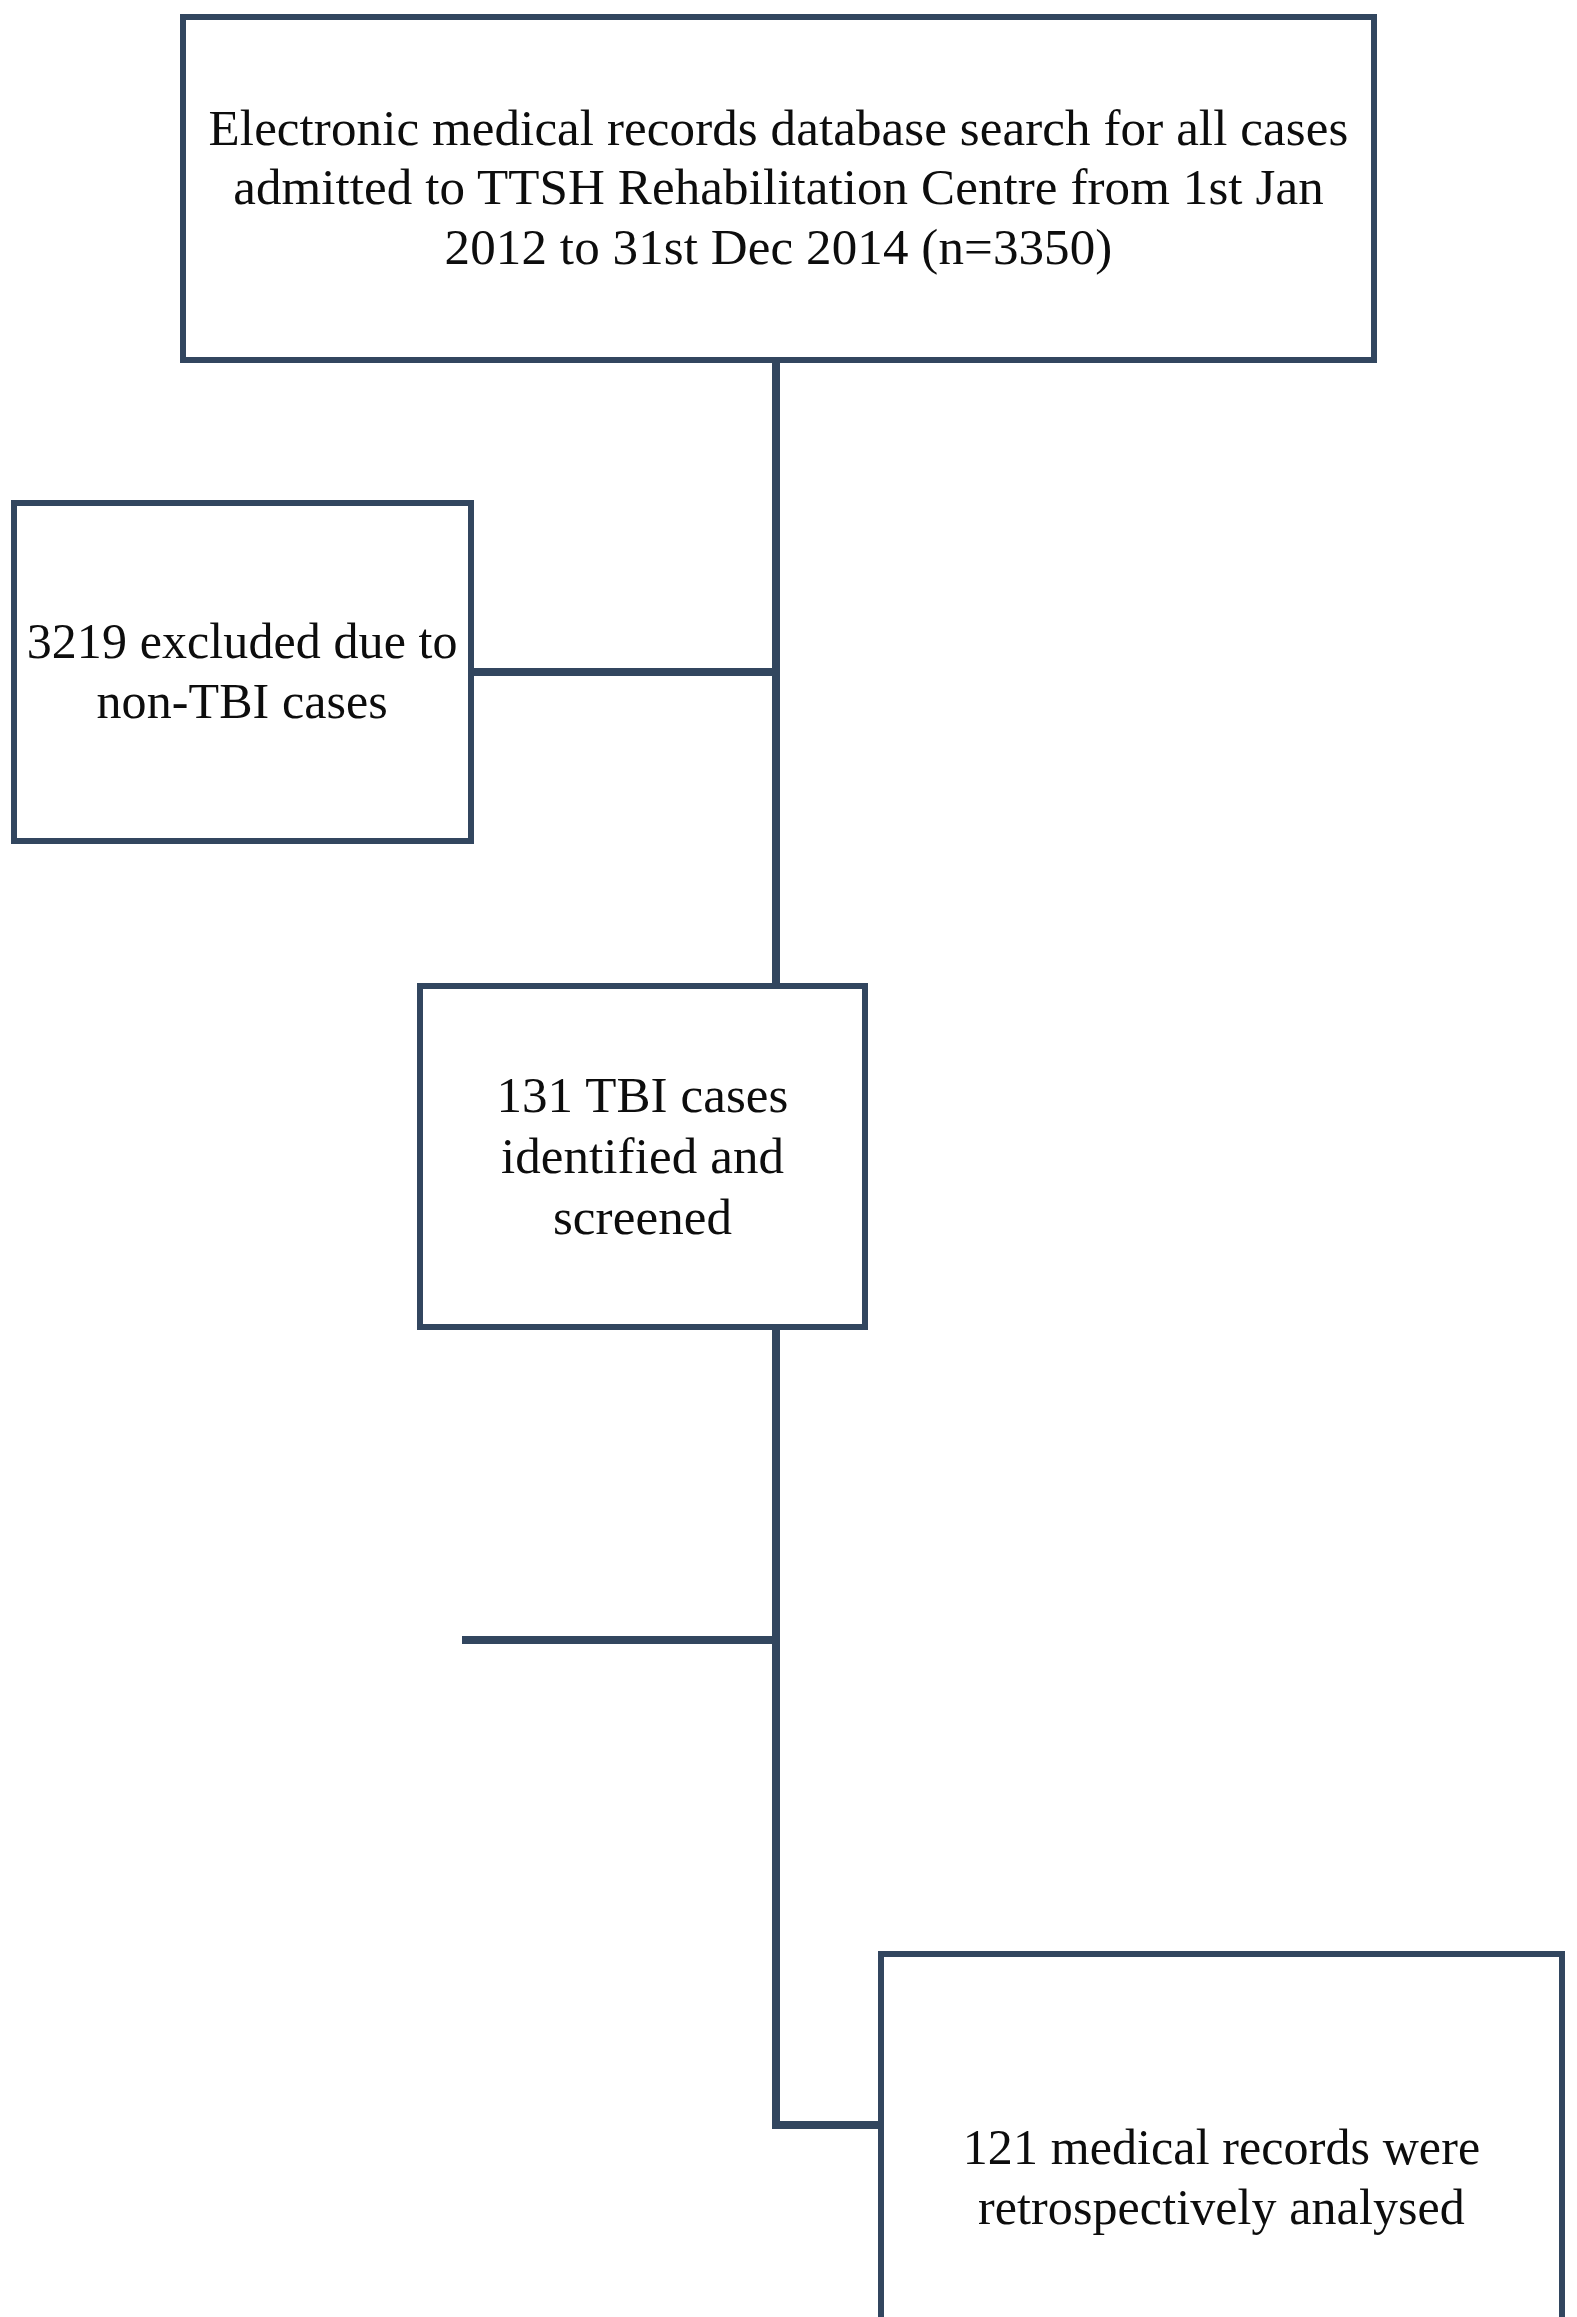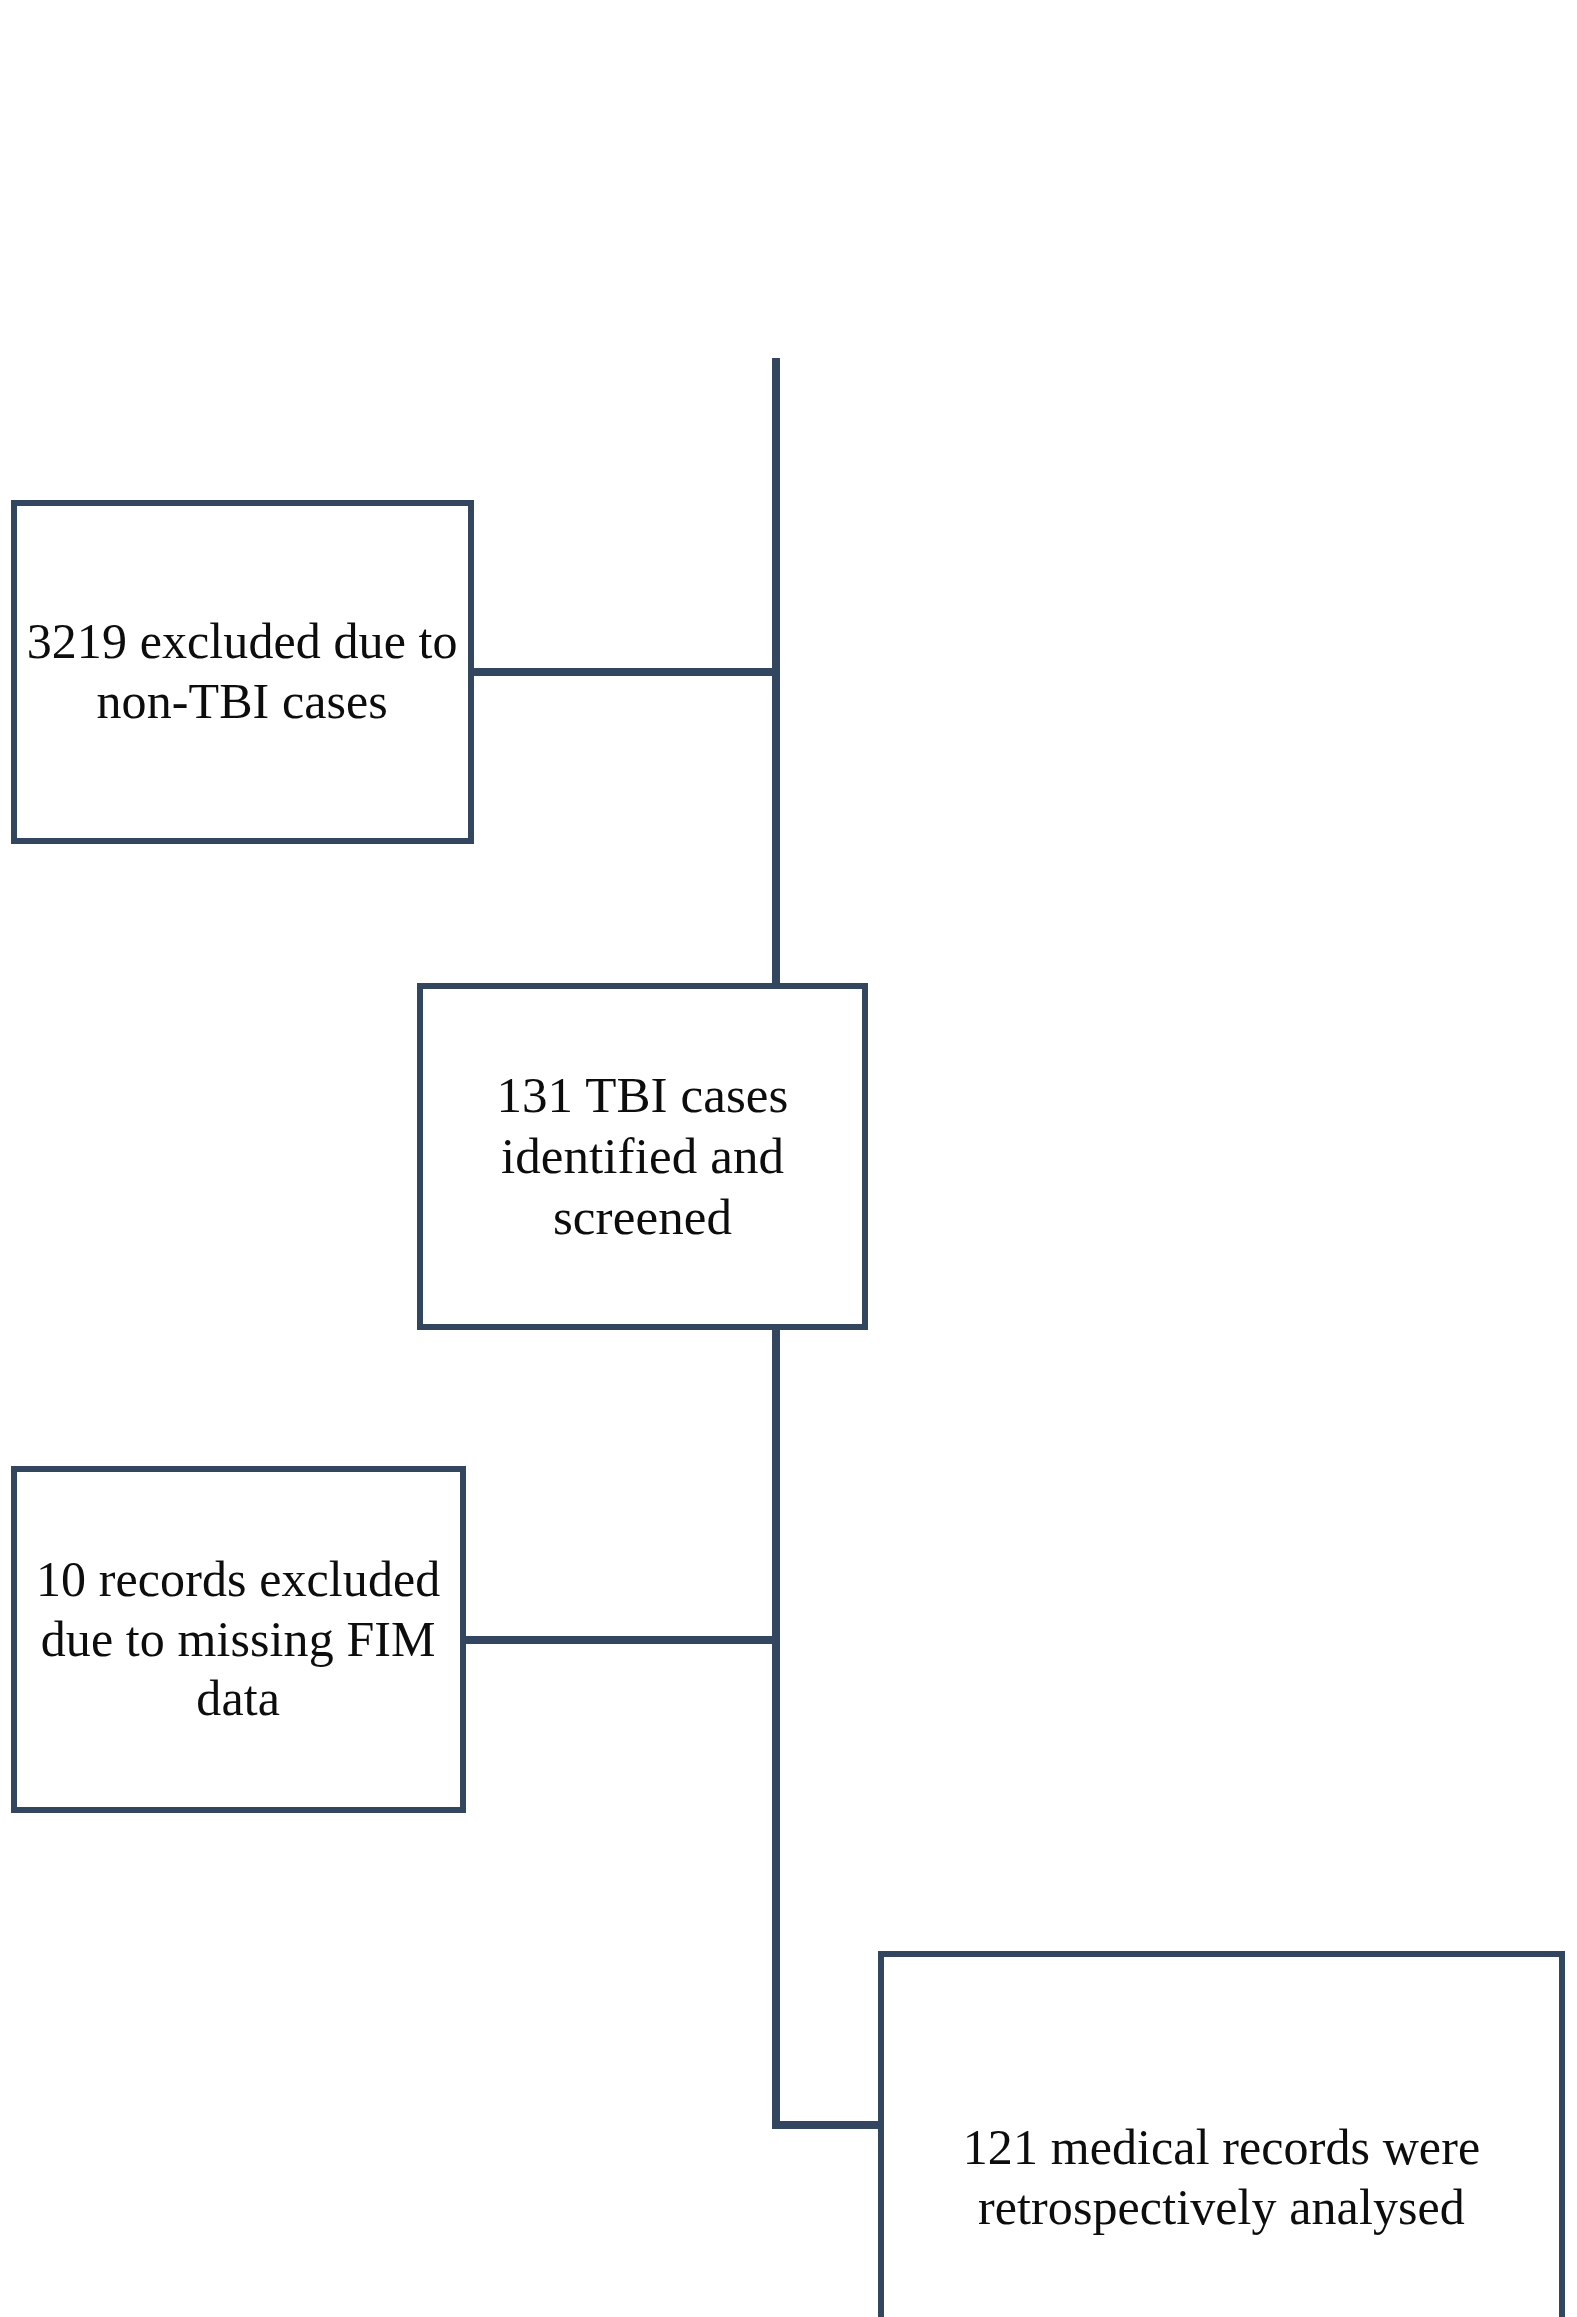--- a/index.html
+++ b/index.html
@@ -61,40 +61,40 @@
   
   #branch-2  { left: 462px; top: 1636px; width: 314px; height: 7.8px; }
   
   #elbow-3   { left: 772px; top: 2121px; width: 113px; height: 7.8px; }
 </style>
 </head>
 <body>
 
 <div id="canvas">
 
+  <div class="flow-box" id="box-search">
+    <span class="box-text">Electronic medical records database search for all cases admitted to TTSH Rehabilitation Centre from 1st Jan 2012 to 31st Dec 2014 (n=3350)</span>
+  </div>
 
   <div class="connector" id="trunk-1"></div>
 
   <div class="connector" id="branch-1"></div>
 
   <div class="flow-box" id="box-excl-1">
     <span class="box-text">3219 excluded due to non-TBI cases</span>
   </div>
 
   <div class="flow-box" id="box-screened">
     <span class="box-text">131 TBI cases identified and screened</span>
   </div>
 
   <div class="connector" id="trunk-2"></div>
 
   <div class="connector" id="branch-2"></div>
 
-  <div class="flow-box" id="box-excl-2">
-    <span class="box-text">10 records excluded due to missing FIM data</span>
-  </div>
 
   <div class="connector" id="elbow-3"></div>
 
   <div class="flow-box" id="box-analysed">
     <span class="box-text">121 medical records were retrospectively analysed</span>
   </div>
 
 </div>
 
 

